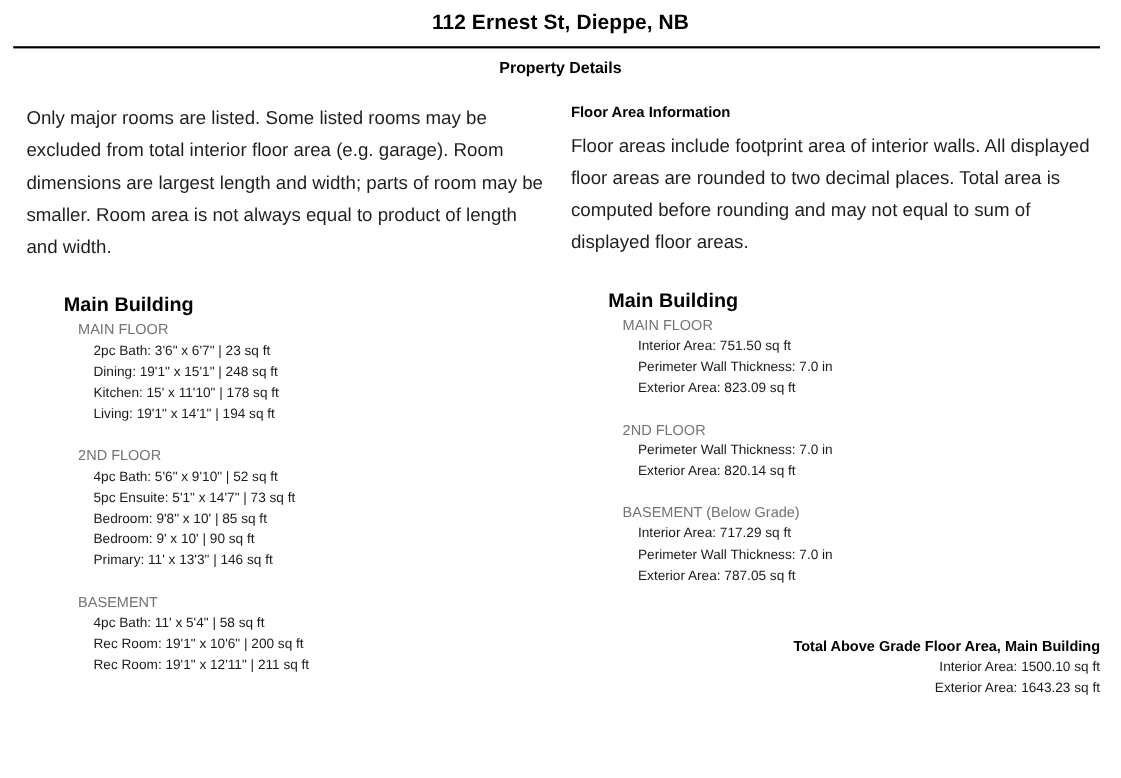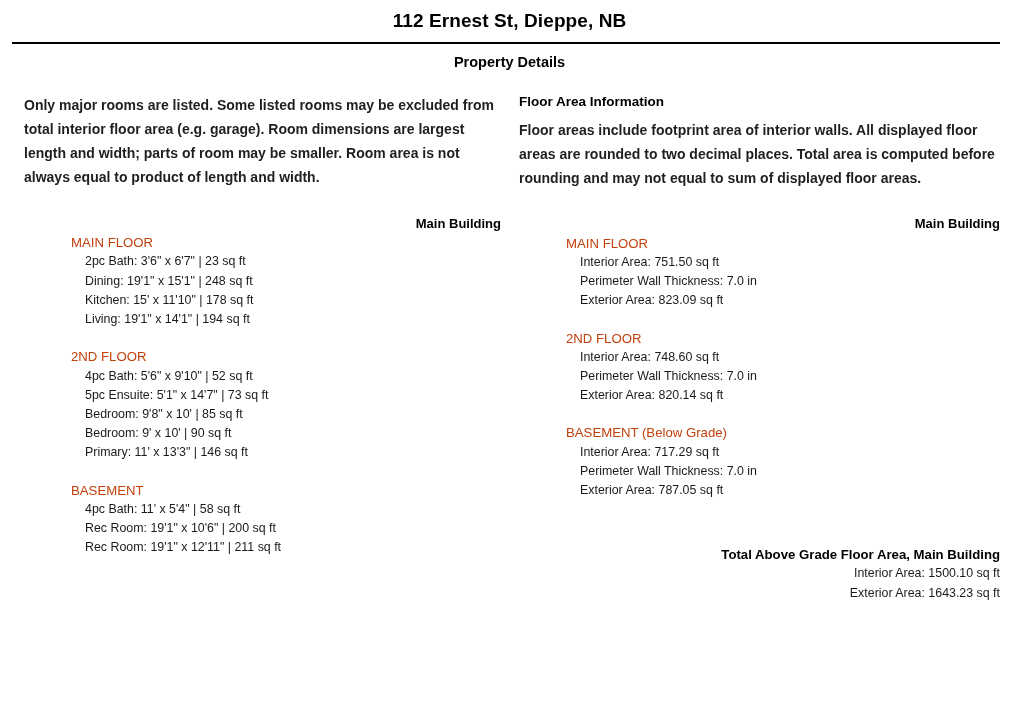--- a/index.html
+++ b/index.html
@@ -67,48 +67,46 @@
   }
 
   .section-heading {
     font-size: 13.5px;
     font-weight: bold;
     color: #000;
     margin: 0 0 7px 0;
     line-height: 1.3;
   }
   .section-note {
-    font-size: 14px;
+    font-size: 17px;
     line-height: 1.72;
     color: #1f1f1f;
     margin: 0;
-    font-weight: bold;
   }
 
   
   .building {
     margin-top: 25px;
   }
   .building-name {
-    font-size: 13px;
+    font-size: 18px;
     font-weight: bold;
     color: #000;
     margin-left: 34px;
     line-height: 1.45;
-    text-align: right;
   }
   .floor-group {
     margin-top: 0;
   }
   .floor-group + .floor-group {
     margin-top: 18px;
   }
   .floor-name {
     font-size: 13.2px;
-    color: #c2410c;
+    color: #737373;
     margin-left: 47px;
     line-height: 1.45;
     white-space: nowrap;
   }
   .entry {
     font-size: 12.4px;
     color: #1a1a1a;
     margin-left: 61px;
     line-height: 1.55;
     white-space: nowrap;
@@ -181,21 +179,20 @@
 
         <div class="floor-group">
           <div class="floor-name">MAIN FLOOR</div>
           <div class="entry">Interior Area: 751.50 sq ft</div>
           <div class="entry">Perimeter Wall Thickness: 7.0 in</div>
           <div class="entry">Exterior Area: 823.09 sq ft</div>
         </div>
 
         <div class="floor-group">
           <div class="floor-name">2ND FLOOR</div>
-          <div class="entry">Interior Area: 748.60 sq ft</div>
           <div class="entry">Perimeter Wall Thickness: 7.0 in</div>
           <div class="entry">Exterior Area: 820.14 sq ft</div>
         </div>
 
         <div class="floor-group">
           <div class="floor-name">BASEMENT (Below Grade)</div>
           <div class="entry">Interior Area: 717.29 sq ft</div>
           <div class="entry">Perimeter Wall Thickness: 7.0 in</div>
           <div class="entry">Exterior Area: 787.05 sq ft</div>
         </div>

